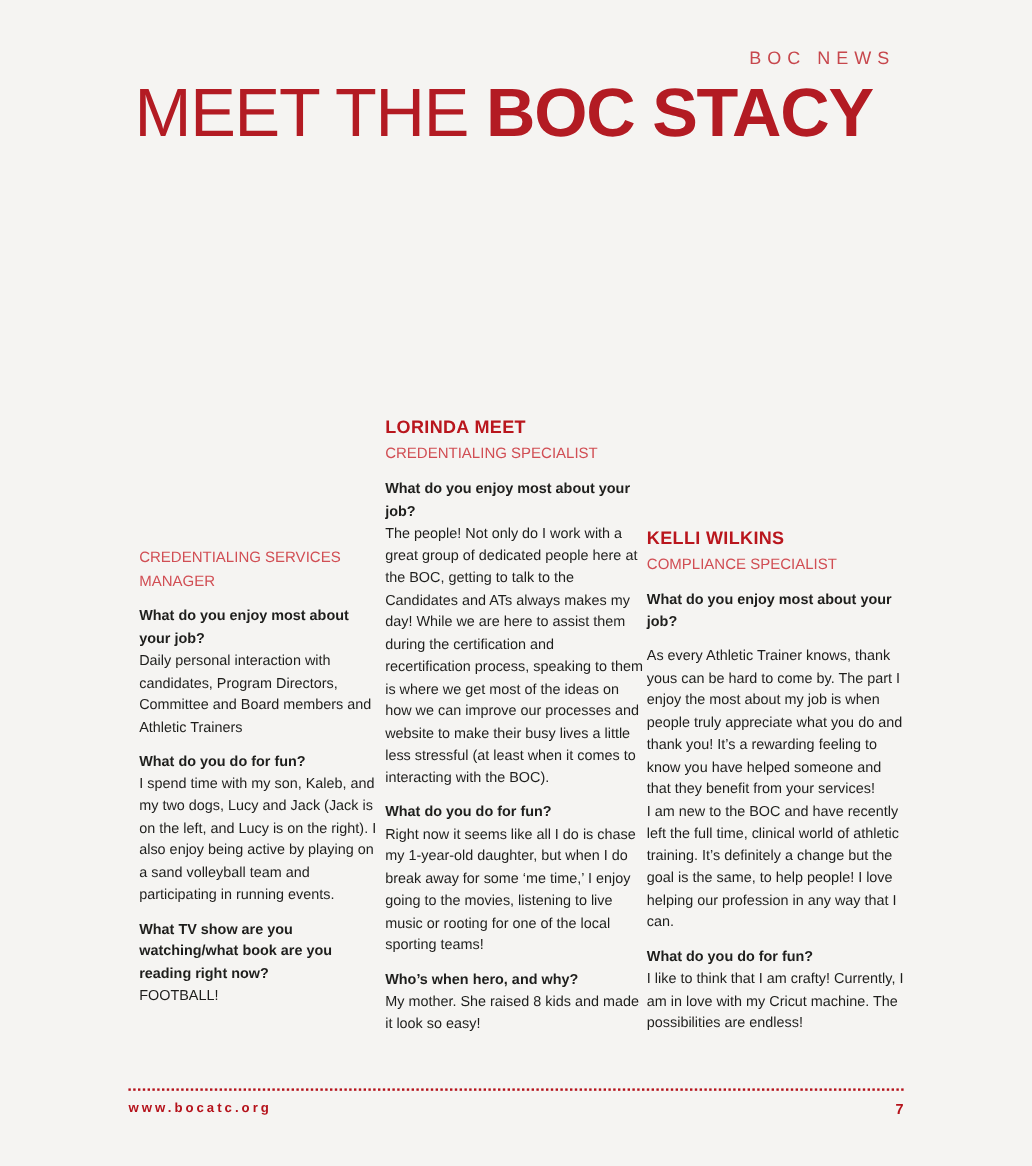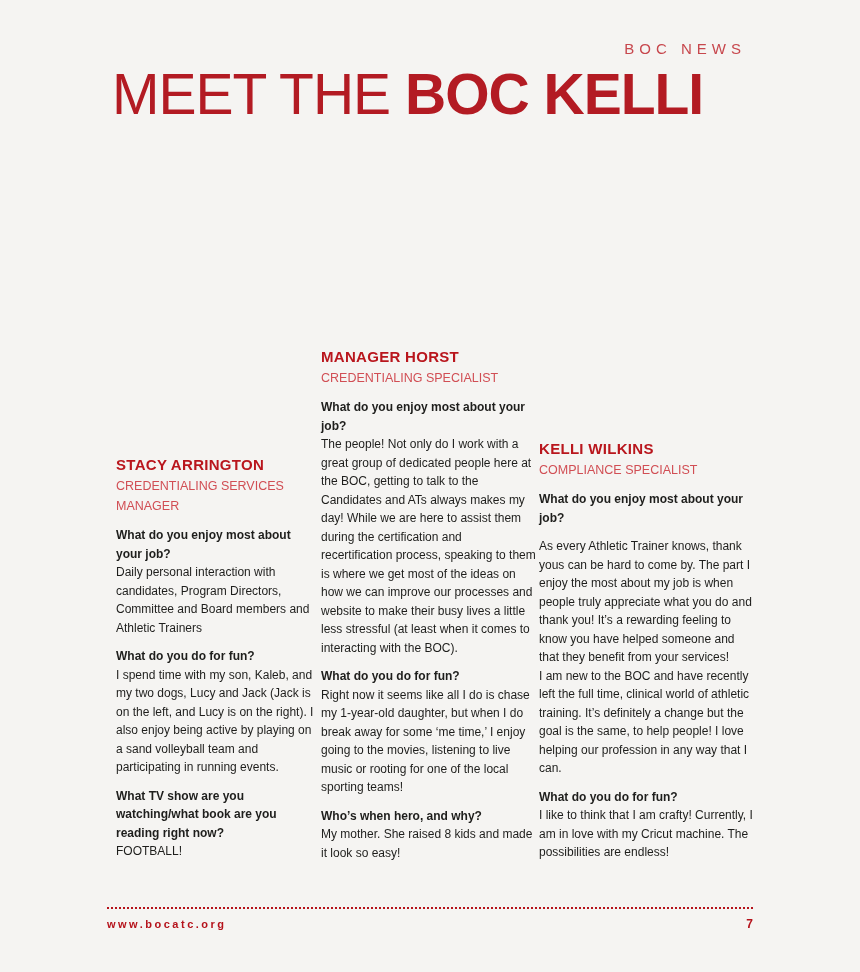--- a/index.html
+++ b/index.html
@@ -93,42 +93,41 @@
     color: #b5121b;
   }
 </style>
 </head>
 <body>
 
 <div class="page">
 
   <div class="kicker">BOC NEWS</div>
 
-  <h1 class="title"><span class="t-light">MEET THE</span> <span class="t-bold">BOC KELLI</span></h1>
+  <h1 class="title"><span class="t-light">MEET THE</span> <span class="t-bold">BOC STACY</span></h1>
 
   <section class="col col-1">
-    <h2 class="person-name">STACY ARRINGTON</h2>
     <div class="person-title">CREDENTIALING SERVICES MANAGER</div>
 
     <div class="qa">
       <div class="q">What do you enjoy most about your job?</div>
       <div class="a">Daily personal interaction with candidates, Program Directors, Committee and Board members and Athletic Trainers</div>
     </div>
     <div class="qa">
       <div class="q">What do you do for fun?</div>
       <div class="a">I spend time with my son, Kaleb, and my two dogs, Lucy and Jack (Jack is on the left, and Lucy is on the right). I also enjoy being active by playing on a sand volleyball team and participating in running events.</div>
     </div>
     <div class="qa">
       <div class="q">What TV show are you watching/what book are you reading right now?</div>
       <div class="a">FOOTBALL!</div>
     </div>
   </section>
 
   <section class="col col-2">
-    <h2 class="person-name">MANAGER HORST</h2>
+    <h2 class="person-name">LORINDA MEET</h2>
     <div class="person-title">CREDENTIALING SPECIALIST</div>
 
     <div class="qa">
       <div class="q">What do you enjoy most about your job?</div>
       <div class="a">The people! Not only do I work with a great group of dedicated people here at the BOC, getting to talk to the Candidates and ATs always makes my day! While we are here to assist them during the certification and recertification process, speaking to them is where we get most of the ideas on how we can improve our processes and website to make their busy lives a little less stressful (at least when it comes to interacting with the BOC).</div>
     </div>
     <div class="qa">
       <div class="q">What do you do for fun?</div>
       <div class="a">Right now it seems like all I do is chase my 1-year-old daughter, but when I do break away for some ‘me time,’ I enjoy going to the movies, listening to live music or rooting for one of the local sporting teams!</div>
     </div>

